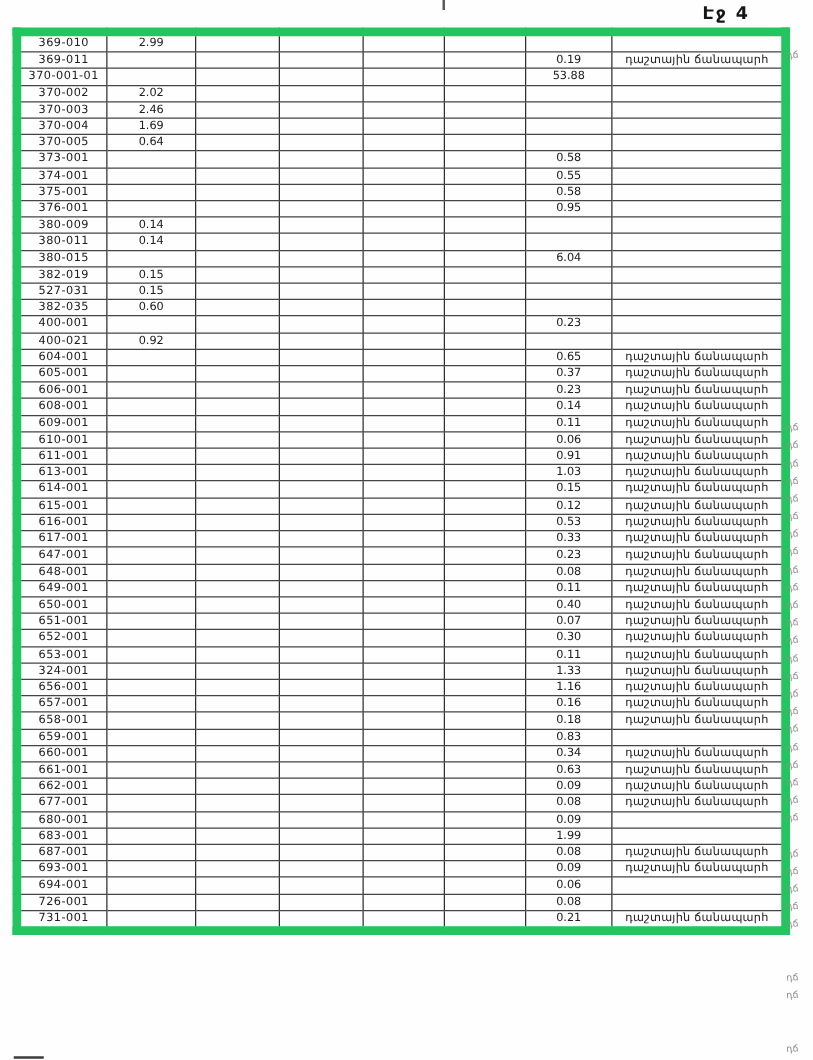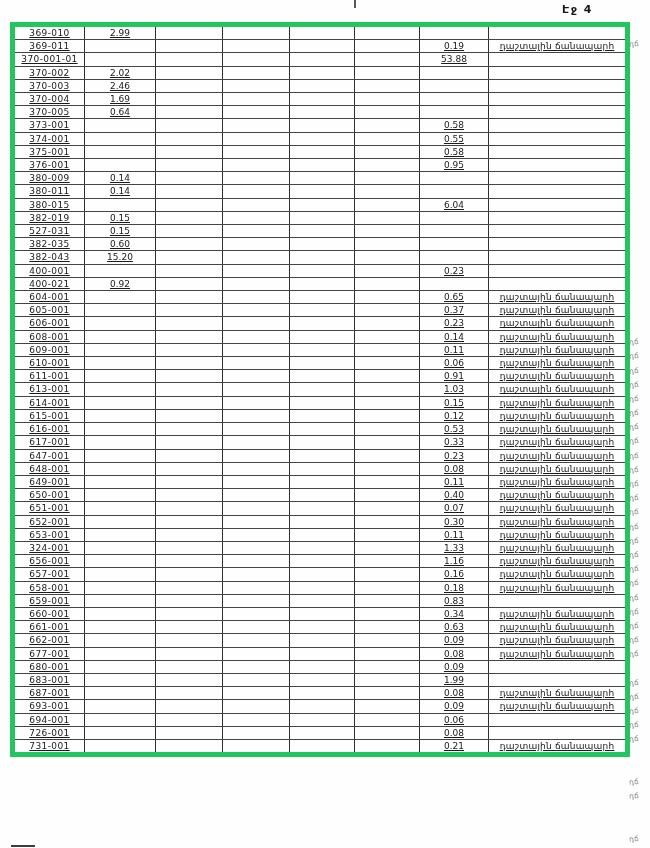--- a/index.html
+++ b/index.html
@@ -6,38 +6,37 @@
   body {
     width:650px; height:848px; position:relative;
     background:#ffffff; overflow:hidden;
     font-family:"DejaVu Sans", sans-serif;
     color:#1b1b1b;
   }
   .sheet { position:absolute; inset:0; background:#fefefe; }
 
   .page-header {
     position:absolute; top:3px; left:562px;
-    font-size:11px; font-weight:bold; letter-spacing:1.5px;
+    font-size:14px; font-weight:bold; letter-spacing:1.5px;
     color:#161616;
   }
 
   .top-tick {
     position:absolute; left:354px; top:0; width:2px; height:8px;
     background:#5a5a5a;
   }
   .bottom-dash {
     position:absolute; left:11px; top:845px; width:24px; height:2px;
     background:#3c3c3c;
   }
 
   table.area-table {
     position:absolute; left:10px; top:22px;
     width:615px; table-layout:fixed; border-collapse:collapse;
-    border:5px solid #22c55e;
-    text-decoration:underline;
+    border:7px solid #22c55e;
   }
   table.area-table td {
     border:1px solid #444;
     border-left-color:#303030; border-right-color:#303030;
     height:12.2px; line-height:12.2px;
     padding:0; margin:0;
     font-size:9px; text-align:center;
     white-space:nowrap; overflow:hidden;
     color:#202020;
   }
@@ -243,30 +242,20 @@
           <td class="c0">382-035</td>
           <td class="c1">0.60</td>
           <td class="c2"></td>
           <td class="c3"></td>
           <td class="c4"></td>
           <td class="c5"></td>
           <td class="c6"></td>
           <td class="c7"></td>
         </tr>
         <tr>
-          <td class="c0">382-043</td>
-          <td class="c1">15.20</td>
-          <td class="c2"></td>
-          <td class="c3"></td>
-          <td class="c4"></td>
-          <td class="c5"></td>
-          <td class="c6"></td>
-          <td class="c7"></td>
-        </tr>
-        <tr>
           <td class="c0">400-001</td>
           <td class="c1"></td>
           <td class="c2"></td>
           <td class="c3"></td>
           <td class="c4"></td>
           <td class="c5"></td>
           <td class="c6">0.23</td>
           <td class="c7"></td>
         </tr>
         <tr>

